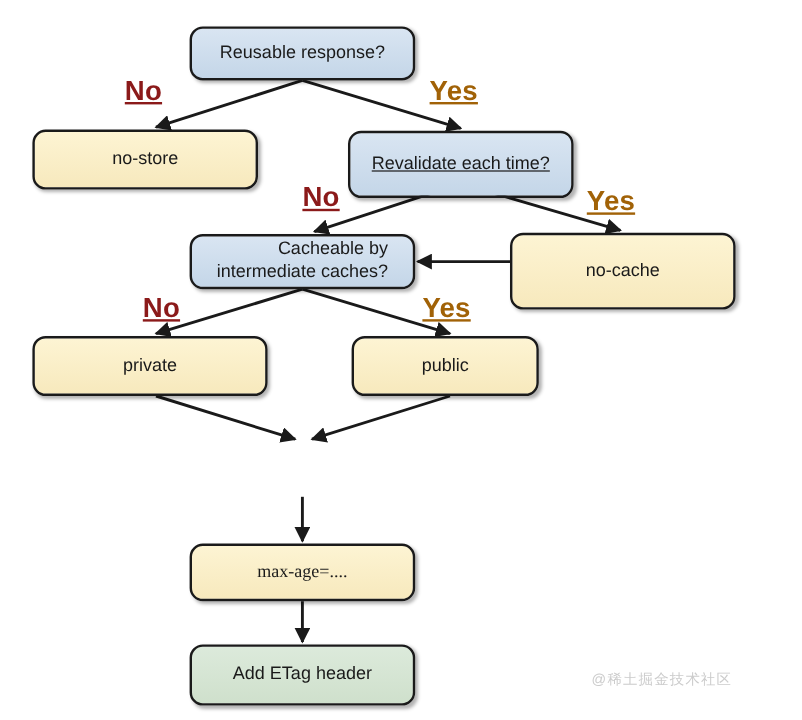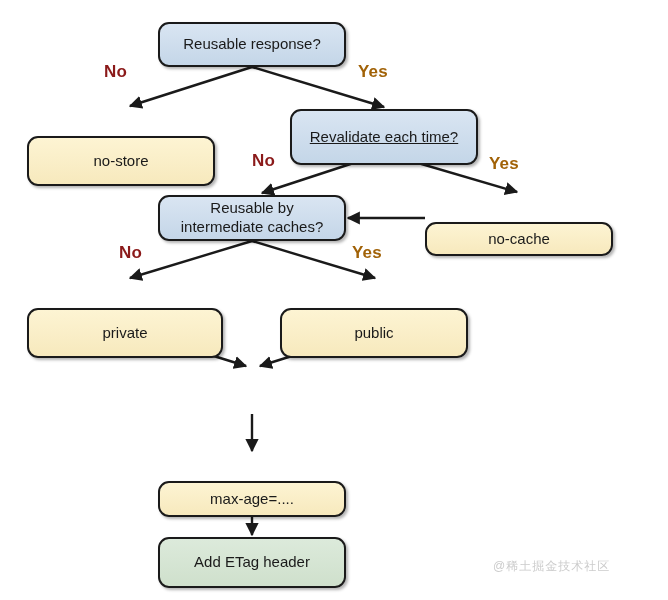--- a/index.html
+++ b/index.html
@@ -26,47 +26,47 @@
     pointer-events: none;
   }
   .node {
     position: absolute;
     box-sizing: border-box;
     border: 2px solid #1a1a1a;
     border-radius: 11px;
     display: flex;
     align-items: center;
     justify-content: center;
-    text-align: center;
+    text-align: right;
     font-size: 15px;
     color: #1a1a1a;
     line-height: 1.25;
     box-shadow: 2px 2px 3px rgba(0,0,0,0.30);
     z-index: 2;
   }
   .node-decision {
     background: linear-gradient(180deg, #d9e5f2 0%, #c4d6e8 100%);
   }
   .node-action {
     background: linear-gradient(180deg, #fdf4d3 0%, #f7e9bd 100%);
-    margin-top: 28px;
   }
   .node-final {
     background: linear-gradient(180deg, #dceadb 0%, #cfe0cc 100%);
   }
   .node-label {
     padding: 0 6px;
     white-space: pre-line;
   }
   .edge-label {
     position: absolute;
-    font-size: 17px;
+    font-size: 23px;
     font-weight: bold;
     letter-spacing: 0.2px;
     z-index: 3;
+    text-decoration: underline;
   }
   .label-no  { color: #8b1a1a; }
   .label-yes { color: #a16207; }
   .watermark {
     position: absolute;
     font-size: 12px;
     color: #cccccc;
     letter-spacing: 1px;
     z-index: 1;
     text-align: right;
@@ -115,38 +115,38 @@
 
   <div class="node node-action" style="left:27px; top:108px; width:188px; height:50px;">
     <span class="node-label">no-store</span>
   </div>
 
   <div class="node node-decision" style="left:290px; top:109px; width:188px; height:56px;text-decoration:underline;">
     <span class="node-label">Revalidate each time?</span>
   </div>
 
   <div class="node node-decision" style="left:158px; top:195px; width:188px; height:46px;">
-    <span class="node-label">Reusable by
+    <span class="node-label">Cacheable by
 intermediate caches?</span>
   </div>
 
-  <div class="node node-action" style="left:425px; top:194px; width:188px; height:34px;">
+  <div class="node node-action" style="left:425px; top:194px; width:188px; height:64px;">
     <span class="node-label">no-cache</span>
   </div>
 
   <div class="node node-action" style="left:27px; top:280px; width:196px; height:50px;">
     <span class="node-label">private</span>
   </div>
 
-  <div class="node node-action" style="left:280px; top:280px; width:188px; height:50px;">
+  <div class="node node-action" style="left:293px; top:280px; width:156px; height:50px;">
     <span class="node-label">public</span>
   </div>
 
 
-  <div class="node node-action" style="left:158px; top:453px; width:188px; height:36px;">
+  <div class="node node-action" style="left:158px; top:453px; width:188px; height:48px;font-family:Liberation Serif, serif;">
     <span class="node-label">max-age=....</span>
   </div>
 
   <div class="node node-final" style="left:158px; top:537px; width:188px; height:51px;">
     <span class="node-label">Add ETag header</span>
   </div>
 
   <div class="edge-label label-no" style="left:104px; top:62px;">No</div>
   <div class="edge-label label-yes" style="left:358px; top:62px;">Yes</div>
   <div class="edge-label label-no" style="left:252px; top:151px;">No</div>

